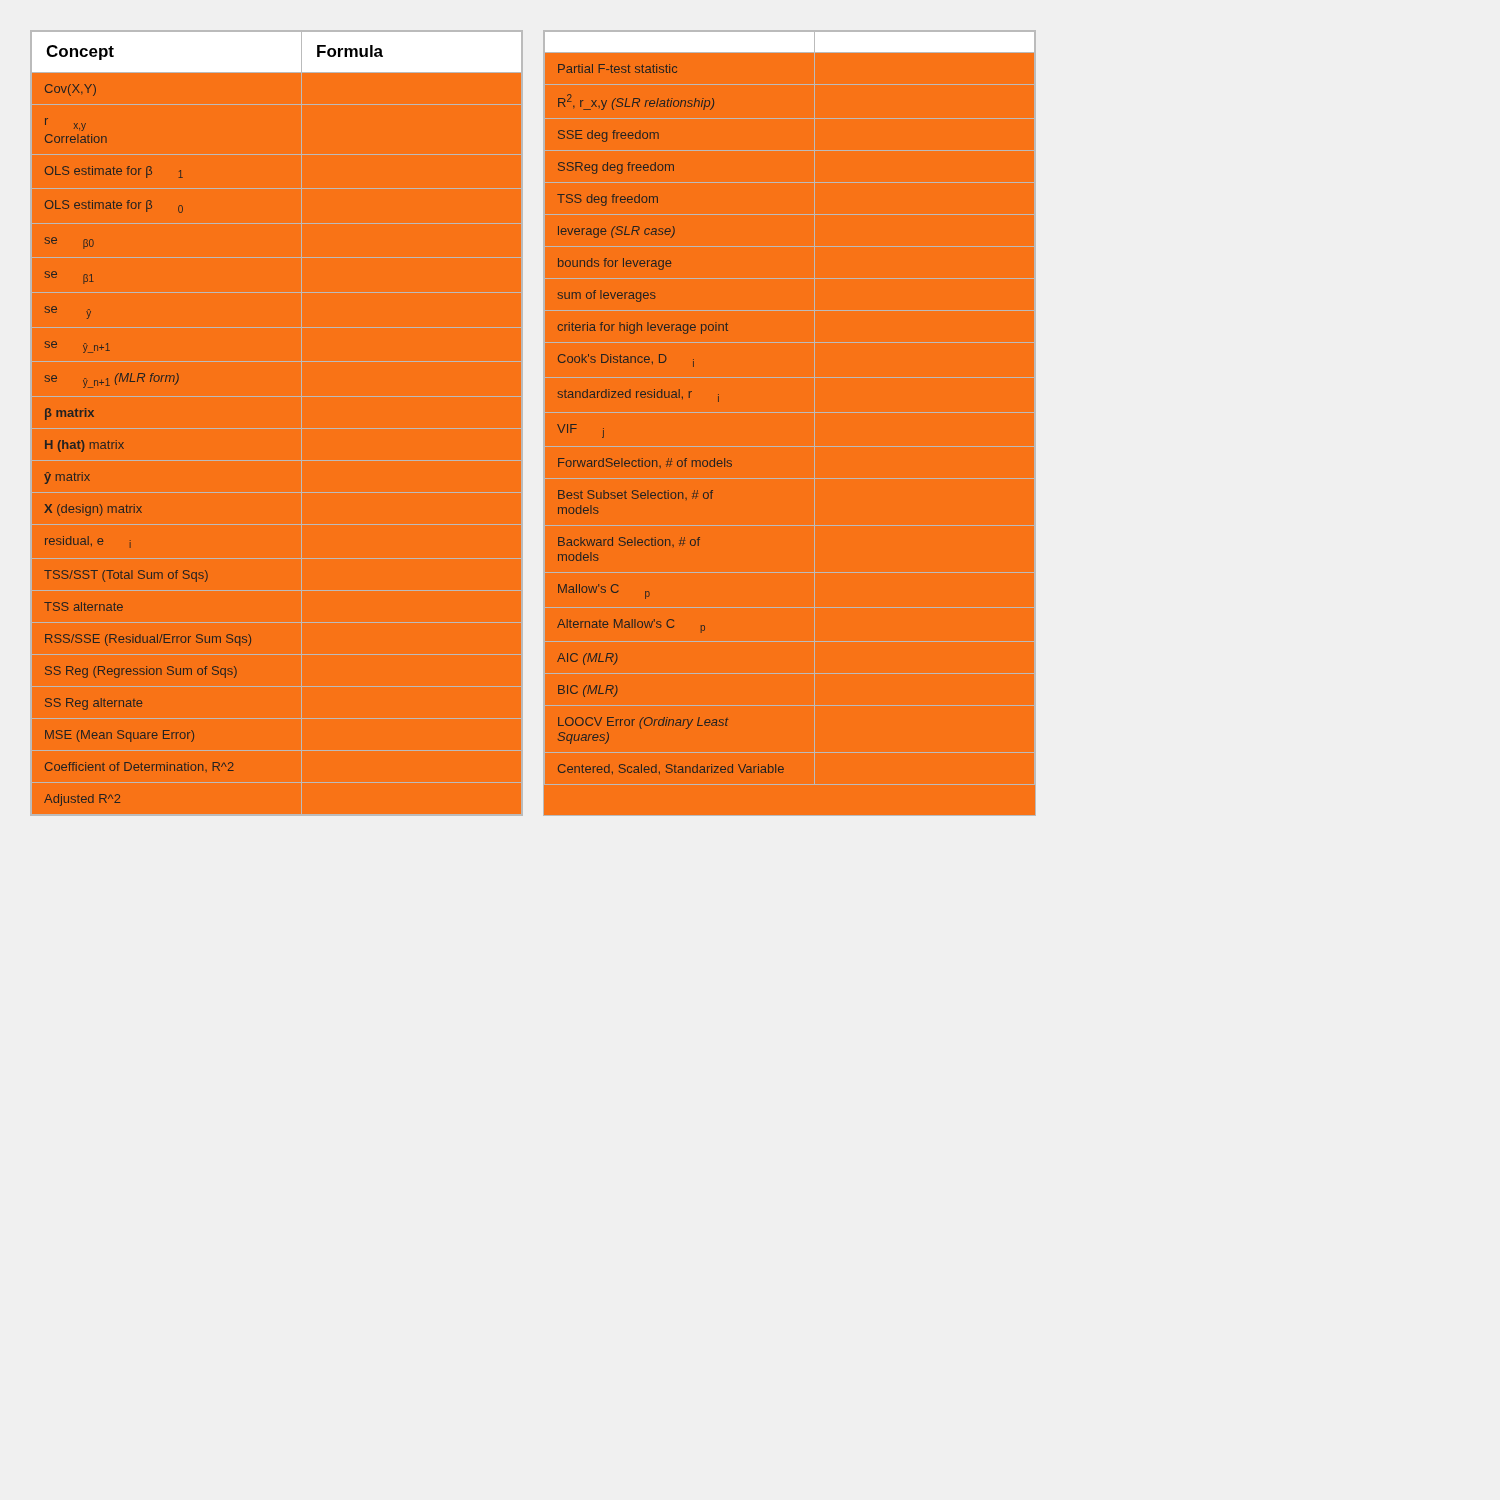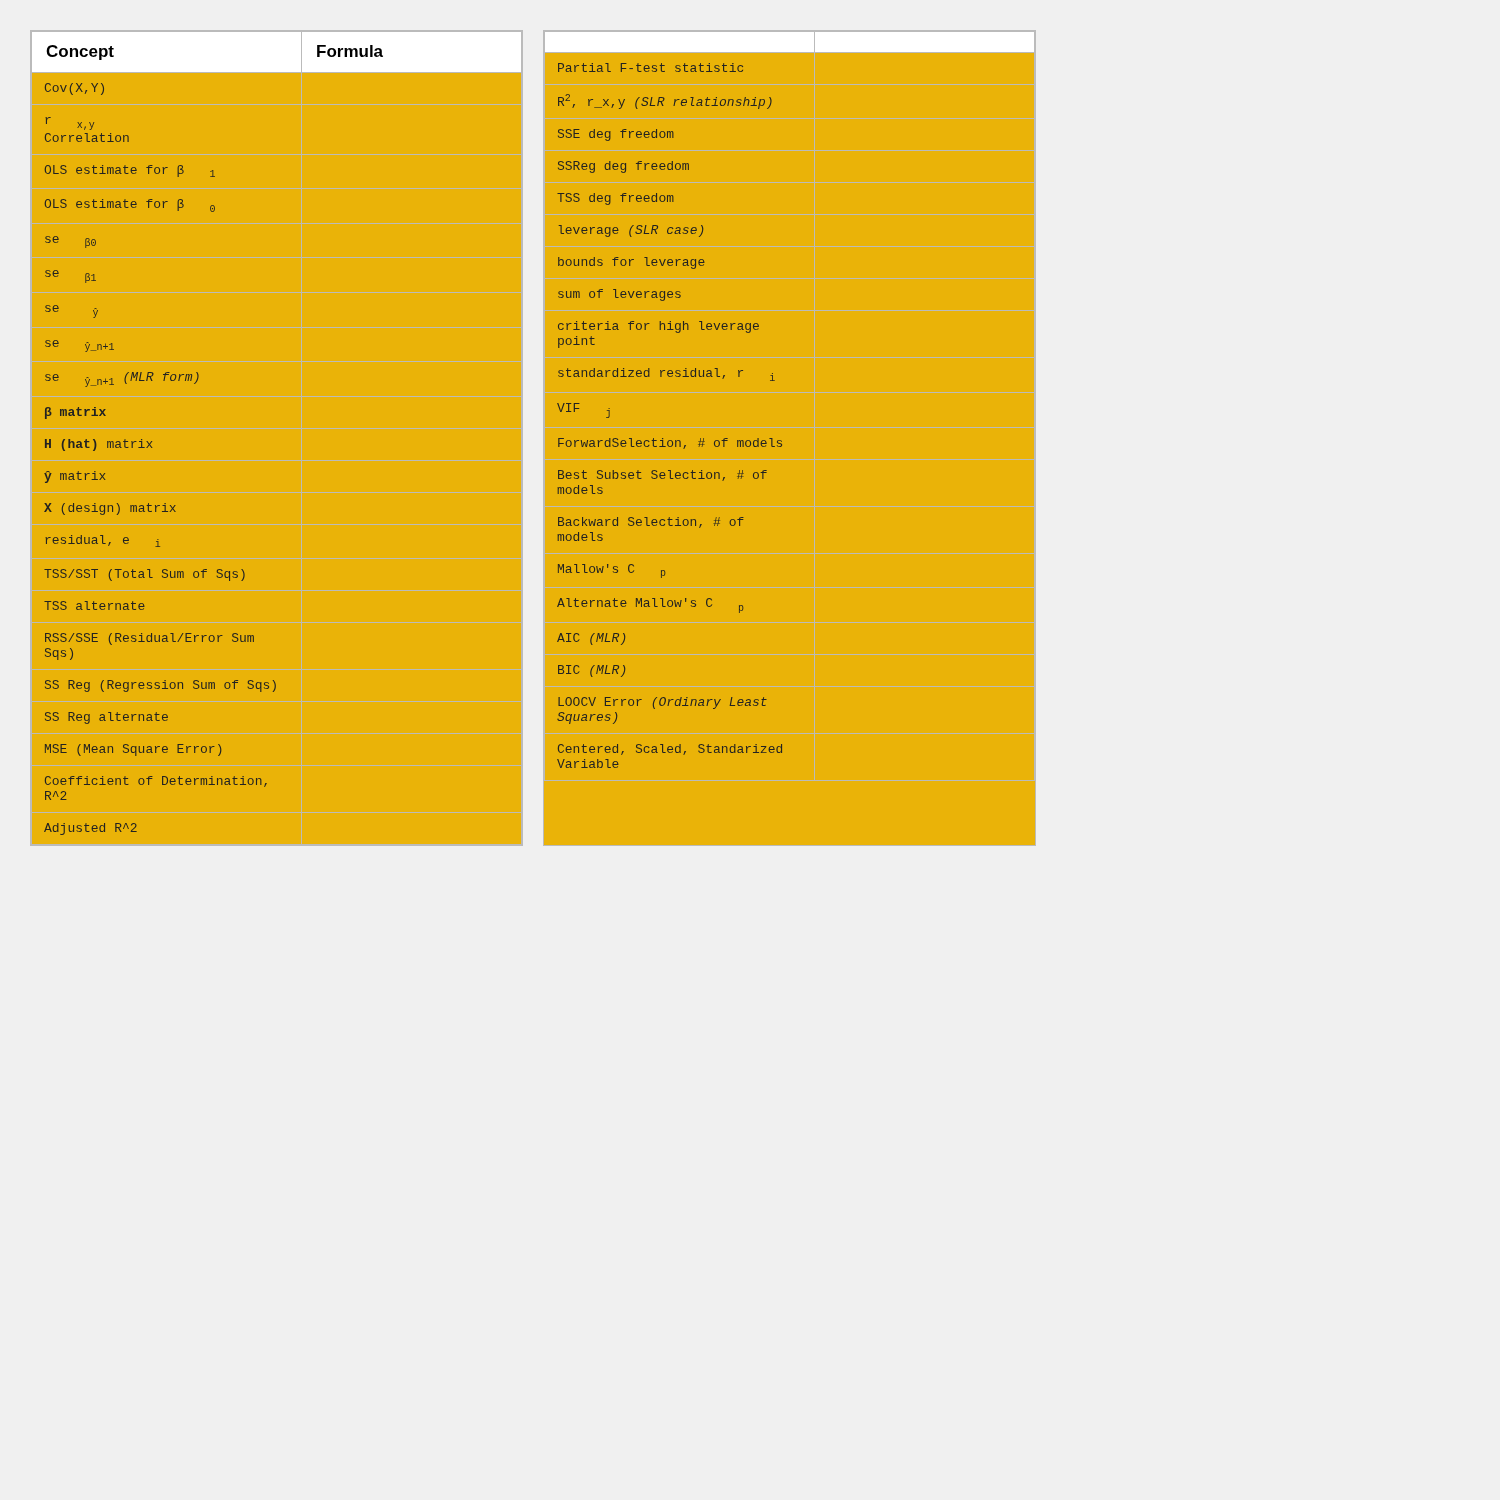--- a/index.html
+++ b/index.html
@@ -19,21 +19,21 @@
       padding: 30px;
     }
 
     .page-container {
       display: flex;
       gap: 20px;
       width: 1440px;
     }
 
     .table-wrapper {
-      background: #eab308;
+      background: #f97316;
       border: 1px solid #bbb;
     }
 
     table {
       border-collapse: collapse;
       width: 100%;
     }
 
     th {
       border: 1px solid #bbb;
@@ -53,21 +53,20 @@
       width: 270px;
     }
 
     .formula-col {
       width: 220px;
     }
 
     .concept-cell {
       font-size: 13px;
       color: #222;
-      font-family: Liberation Mono, monospace;
     }
 
     sub {
       font-size: 10px;
       margin-left: 25px;
     }
 
     sup {
       font-size: 10px;
     }
@@ -221,20 +220,24 @@
           </tr>
           <tr>
             <td class="concept-cell">sum of leverages</td>
             <td class="formula-cell" style="min-width: 200px;"></td>
           </tr>
           <tr>
             <td class="concept-cell">criteria for high leverage point</td>
             <td class="formula-cell" style="min-width: 200px;"></td>
           </tr>
           <tr>
+            <td class="concept-cell">Cook's Distance, D<sub>i</sub></td>
+            <td class="formula-cell" style="min-width: 200px;"></td>
+          </tr>
+          <tr>
             <td class="concept-cell">standardized residual, r<sub>i</sub></td>
             <td class="formula-cell" style="min-width: 200px;"></td>
           </tr>
           <tr>
             <td class="concept-cell">VIF<sub>j</sub></td>
             <td class="formula-cell" style="min-width: 200px;"></td>
           </tr>
           <tr>
             <td class="concept-cell">ForwardSelection, # of models</td>
             <td class="formula-cell" style="min-width: 200px;"></td>

